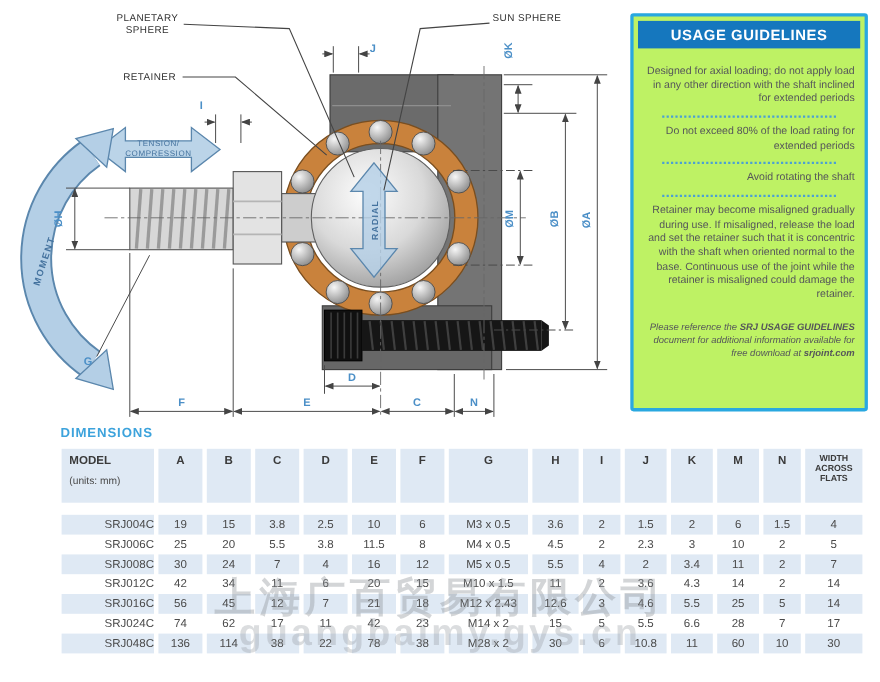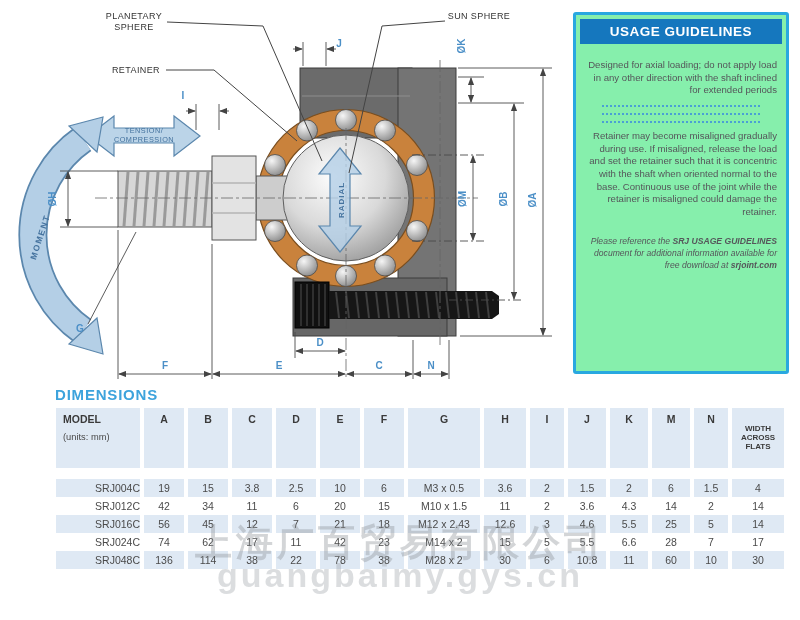--- a/index.html
+++ b/index.html
@@ -1,38 +1,38 @@
 <!DOCTYPE html>
 <html><head>
 <meta charset="utf-8">
 <style>
   html,body{margin:0;padding:0;background:#fff;}
   #stage{position:relative;width:800px;height:620px;background:#ffffff;overflow:hidden;
          font-family:"Liberation Sans",sans-serif;}
   
   .panel{position:absolute;left:573px;top:12px;width:216px;height:362px;box-sizing:border-box;
-         border:3px solid #29a8e0;border-radius:3px;background:#86efac;}
+         border:3px solid #29a8e0;border-radius:3px;background:#bef264;}
   .panel-header{margin:4px;background:#1577be;color:#fff;text-align:center;
                 font-size:13.5px;font-weight:bold;letter-spacing:.5px;padding:5px 0;}
   .panel-body{padding:4px 9px 0 9px;}
   .panel-body p{margin:7px 0;color:#55565a;font-size:9.6px;line-height:1.32;text-align:right;}
   .dots{width:82%;margin:5px auto;border-bottom:2px dotted #4aa0d4;height:1px;}
   .panel-footer{margin-top:16px;color:#55565a;font-size:8.6px;font-style:italic;
                 text-align:right;line-height:1.4;}
   .panel-footer b{font-style:italic;}
   
-  .dim-heading{position:absolute;left:55px;top:386px;color:#3da3dc;font-size:15px;
+  .dim-heading{position:absolute;left:55px;top:386px;color:#3da3dc;font-size:12px;
                font-weight:600;letter-spacing:.8px;}
   
   .tbl-wrap{position:absolute;left:52px;top:408px;width:740px;}
   table{border-collapse:separate;border-spacing:4px 0;table-layout:fixed;width:736px;}
   th,td{padding:0;font-size:10.5px;color:#4a4a4a;text-align:center;vertical-align:middle;}
   thead th{background:#dfe9f4;height:44px;vertical-align:top;padding-top:5px;
            font-weight:bold;color:#3a3a3a;}
-  thead th.waf{font-size:8px;line-height:1.15;padding-top:16px;}
+  thead th.waf{font-size:8px;line-height:1.15;padding-top:4px;}
   thead th.model-h{text-align:left;padding-left:7px;}
   .model-title{font-size:10.5px;font-weight:bold;}
   .units-note{font-size:9.3px;font-weight:normal;color:#4a4a4a;margin-top:7px;}
   tbody tr{height:18px;}
   tbody tr.gap{height:11px;}
   tbody tr.gap td{background:transparent;}
   tbody tr:nth-child(even) td{background:#dfe9f4;}
   tbody td:first-child{text-align:right;padding-left:7px;}
   
   col.c-model{width:84px;} col.c-std{width:40px;} col.c-g{width:72px;} col.c-h{width:42px;}
@@ -239,21 +239,23 @@
       <text x="136" y="73">RETAINER</text>
       <text x="479" y="19">SUN SPHERE</text>
     </g>
   </svg>
 
   <div class="panel">
     <div class="panel-header">USAGE GUIDELINES</div>
     <div class="panel-body">
       <p>Designed for axial loading; do not apply load in any other direction with the shaft inclined for extended periods</p>
       <div class="dots"></div>
+      <p>Do not exceed 80% of the load rating for extended periods</p>
       <div class="dots"></div>
+      <p>Avoid rotating the shaft</p>
       <div class="dots"></div>
       <p>Retainer may become misaligned gradually during use. If misaligned, release the load and set the retainer such that it is concentric with the shaft when oriented normal to the base. Continuous use of the joint while the retainer is misaligned could damage the retainer.</p>
       <div class="panel-footer">
         <span>Please reference the </span><b>SRJ USAGE GUIDELINES</b><span> document for additional information available for free download at </span><b>srjoint.com</b>
       </div>
     </div>
   </div>
 
   <div class="dim-heading">DIMENSIONS</div>
 
@@ -313,20 +315,54 @@
             <td>M3 x 0.5</td>
             <td>3.6</td>
             <td>2</td>
             <td>1.5</td>
             <td>2</td>
             <td>6</td>
             <td>1.5</td>
             <td>4</td>
           </tr>
           <tr>
+            <td>SRJ006C</td>
+            <td>25</td>
+            <td>20</td>
+            <td>5.5</td>
+            <td>3.8</td>
+            <td>11.5</td>
+            <td>8</td>
+            <td>M4 x 0.5</td>
+            <td>4.5</td>
+            <td>2</td>
+            <td>2.3</td>
+            <td>3</td>
+            <td>10</td>
+            <td>2</td>
+            <td>5</td>
+          </tr>
+          <tr>
+            <td>SRJ008C</td>
+            <td>30</td>
+            <td>24</td>
+            <td>7</td>
+            <td>4</td>
+            <td>16</td>
+            <td>12</td>
+            <td>M5 x 0.5</td>
+            <td>5.5</td>
+            <td>4</td>
+            <td>2</td>
+            <td>3.4</td>
+            <td>11</td>
+            <td>2</td>
+            <td>7</td>
+          </tr>
+          <tr>
             <td>SRJ012C</td>
             <td>42</td>
             <td>34</td>
             <td>11</td>
             <td>6</td>
             <td>20</td>
             <td>15</td>
             <td>M10 x 1.5</td>
             <td>11</td>
             <td>2</td>

